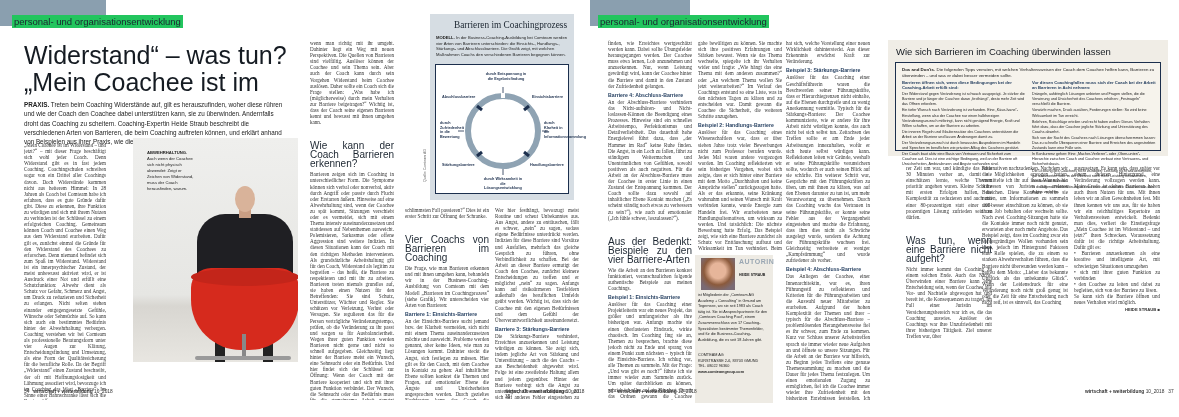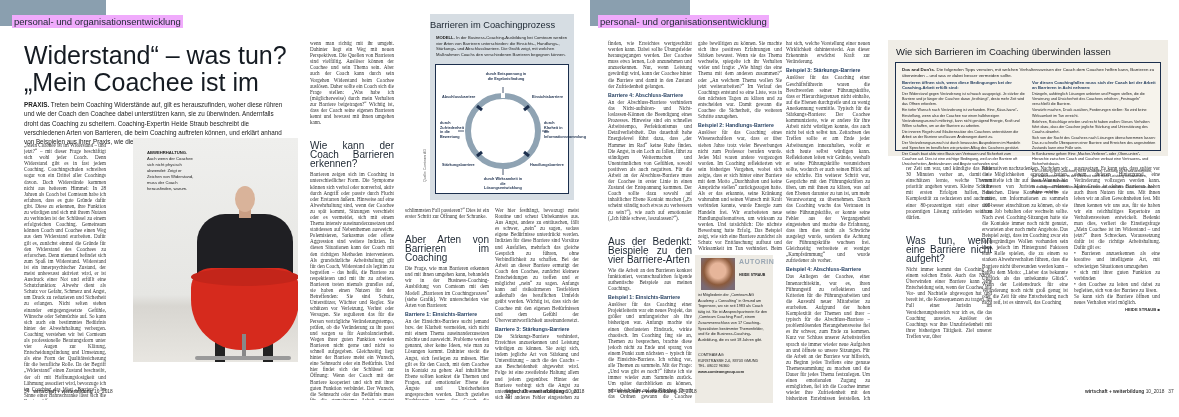--- a/index.html
+++ b/index.html
@@ -1,42 +1,42 @@
 <!DOCTYPE html>
 <html><head>
 <meta charset="utf-8">
 <style>
 *{box-sizing:border-box;margin:0;padding:0}
 body{width:1179px;height:417px;background:#fff;position:relative;overflow:hidden;font-family:"Liberation Serif",serif;color:#222}
 .spread{position:absolute;top:0;height:417px;background:#fff}
 .sp1{left:0;width:590px}
 .sp2{left:590px;width:589px}
 .tab-block{position:absolute;background:#8a9faf}
-.section-label{position:absolute;font-family:"Liberation Sans",sans-serif;font-size:9.5px;color:#1b2530;background:#f0abfc;padding:1px 2px}
+.section-label{position:absolute;font-family:"Liberation Sans",sans-serif;font-size:9.5px;color:#1b2530;background:#22c55e;padding:1px 2px}
 .title{position:absolute;font-family:"Liberation Sans",sans-serif;font-size:25px;line-height:27px;color:#151b22;font-weight:400}
 .lead{position:absolute;font-family:"Liberation Sans",sans-serif;font-size:6.3px;line-height:9.3px;color:#222}
 .lead b{font-weight:700}
 .col{position:absolute;font-size:5.1px;line-height:6.1px;color:#333;text-align:justify;overflow:hidden}
 .h2{font-family:"Liberation Sans",sans-serif;font-size:10px;line-height:9px;color:#1b2530;margin:16px 0 3px}
 .h3{font-family:"Liberation Sans",sans-serif;font-size:5.2px;color:#1f3a5c;font-weight:700;margin:3px 0 1px}
 .footer{position:absolute;font-family:"Liberation Sans",sans-serif;font-size:4.8px;color:#333}
 .footer b{font-weight:700}
 .photo{position:absolute;left:133px;top:138px;width:165px;height:224px;background:linear-gradient(#efefed,#e6e6e3 70%,#d8d6d1 75%,#e8e6e1);overflow:hidden}
 .caption{position:absolute;left:14px;top:12px;width:48px;font-family:"Liberation Sans",sans-serif;font-size:4.2px;line-height:6px;color:#222}
 .caption b{font-weight:700}
 .head{position:absolute;left:102px;top:48px;width:20px;height:26px;border-radius:50%;background:#d9b39a}
 .neck{position:absolute;left:106px;top:70px;width:12px;height:10px;background:#c99e84}
 .jacket{position:absolute;left:64px;top:76px;width:96px;height:82px;border-radius:28px 28px 6px 6px;background:#1f1f23}
 .chair{position:absolute;left:58px;top:130px;width:108px;height:82px;border-radius:20px 20px 50px 50px;background:#d62a1d}
 .chair-top{position:absolute;left:58px;top:130px;width:108px;height:18px;border-radius:50%;background:#c3251a}
 .leg{position:absolute;top:186px;width:10px;height:40px;background:#222}
 .pole{position:absolute;left:109px;top:196px;width:4px;height:24px;background:#888}
 .base{position:absolute;left:62px;top:218px;width:96px;height:4px;background:#9a9a9a;border-radius:2px}
 .box-diagram{position:absolute;left:430px;top:14px;width:144px;height:186px;background:#d6dde3}
-.box-diagram .btitle{position:absolute;left:0;top:6px;font-family:Liberation Sans, sans-serif;font-size:9.3px;color:#1b2530}
+.box-diagram .btitle{position:absolute;left:24px;top:6px;font-family:Liberation Serif, serif;font-size:9.3px;color:#1b2530}
 .box-diagram .bdesc{position:absolute;left:6px;top:21px;width:132px;font-family:"Liberation Sans",sans-serif;font-size:4.2px;line-height:5.6px;color:#222}
 .diagram-frame{position:absolute;left:5px;top:50px;width:134px;height:130px;background:#fff;border:1px solid #1c2f4d}
 .dlabel{position:absolute;font-family:"Liberation Sans",sans-serif;font-size:3.8px;line-height:4.6px;color:#1c2f4d;font-weight:700}
 .side-credit{position:absolute;left:423px;top:132px;font-family:"Liberation Sans",sans-serif;font-size:3.5px;color:#666;transform:rotate(-90deg);transform-origin:left top}
 .author-box{position:absolute;left:727px;top:255px;width:78px;height:148px;background:#eeebe4}
 .author-photo{position:absolute;left:6px;top:3px;width:34px;height:32px;background:radial-gradient(circle at 50% 40%,#e6b59a 30%,#8b5a3c 55%,#7a6a74 80%)}
 .author-label{position:absolute;left:44px;top:3px;font-family:"Liberation Sans",sans-serif;font-size:7px;font-weight:700;color:#9aa7b3;letter-spacing:.5px}
 .author-text{position:absolute;left:3px;font-family:"Liberation Sans",sans-serif;font-size:3.8px;line-height:5.6px;color:#222}
 .tips-box{position:absolute;left:888px;top:40px;width:280px;height:116px;background:#f0ede6}
 .tips-title{position:absolute;left:8px;top:6px;font-family:Liberation Sans, sans-serif;font-size:9.5px;color:#151b22}
@@ -89,21 +89,21 @@
   </div>
 
   <div class="col" style="left:310px;top:40px;width:84px;height:360px">
     <div>wenn man richtig mit ihr umgeht. Dahinter liegt ein Weg mit neuen Perspektiven. Die Quellen von Barrieren sind vielfältig. Auslöser können der Coachee und sein Thema sein. Aber auch der Coach kann durch sein Vorgehen Widerstand beim Coachee auslösen. Daher sollte ein Coach sich die Frage stellen: „Was habe ich (möglicherweise) durch mein Verhalten zur Barriere beigetragen?“ Wichtig ist, dass der Coach seine eigenen Barrieren kennt und bewusst mit ihnen umgehen kann.</div>
     <div class="h2">Wie kann der Coach Barrieren erkennen?</div>
     <div>Barrieren zeigen sich im Coaching in unterschiedlicher Form. Die Symptome können sich verbal oder nonverbal, aktiv durch Angriff oder passiv durch Flucht oder Erstarren äußern. Hinweise auf eine Abwehrhaltung sind, wenn der Coachee zu spät kommt, Sitzungen verschiebt oder es vermeidet, sich mit einem Thema intensiv auseinanderzusetzen und stattdessen auf Nebenthemen ausweicht. Polemisieren, Sarkasmus oder offene Aggression sind weitere Indizien. In diesen Situationen kann der Coach mit den richtigen Methoden intervenieren. Als grundsätzliche Arbeitshaltung gilt für den Coach, Widerstand als legitim zu begreifen – das heißt, die Barriere zu respektieren und mit ihr zu arbeiten. Barrieren treten niemals grundlos auf, sie haben einen Nutzen für den Betreffenden: Sie sind Schutz, Unterstützer, Wächter und Regler. Sie schützen vor Verletzung, Verlust oder Versagen. Sie regulieren das für die Person verträgliche Veränderungstempo, prüfen, ob die Veränderung zu ihr passt und sorgen so für Ausbalanciertheit. Wegen ihrer guten Funktion werden Barrieren nicht gerne und nicht so schnell aufgegeben. Gleichzeitig liegt hinter der Barriere meist ein Wunsch, eine Sehnsucht oder ein Bedürfnis. Und hier findet sich der Schlüssel zur Öffnung: Wenn der Coach mit der Barriere kooperiert und sich mit ihrer guten Funktion verbündet. Der Wunsch, die Sehnsucht oder das Bedürfnis muss für die gemeinsame Arbeit genutzt werden. Hilfreich ist, sich die neue Wirklichkeit vorzustellen und Bedenken auszusprechen: „Was könnte im</div>
   </div>
 
   <div class="col" style="left:405px;top:207px;width:84px;height:193px">
     <div>schlimmsten Fall passieren?“ Dies ist ein erster Schritt zur Öffnung der Schranke.</div>
-    <div class="h2">Aber Arten von Barrieren im Coaching</div>
+    <div class="h2">Vier Coachs von Barrieren im Coaching</div>
     <div>Die Frage, wie man Barrieren erkennen und mit ihnen umgehen kann, behandeln wir in der Business-Coaching-Ausbildung von Comteam mit dem Modell „Barrieren im Coachingprozess“ (siehe Grafik). Wir unterscheiden vier Arten von Barrieren:</div>
     <div class="h3">Barriere 1: Einsichts-Barriere</div>
     <div>An der Einsichts-Barriere sucht jemand bzw. der Klarheit vermeiden, sich nicht mit einem Thema auseinanderzusetzen möchte und ausweicht. Probleme werden genannt, aber keine Ideen, wie man zu Lösungen kommt. Dahinter steckt die Angst, sich festlegen zu müssen. Hier gilt es für den Coach, mit dem Coachee in Kontakt zu gehen: Auf inhaltlicher Ebene sollten konkret die Themen und Fragen, auf emotionaler Ebene die Ängste und Unsicherheiten angesprochen werden. Durch gezieltes Nachfragen kann der Coach die Situation konkretisieren. Ziel ist es, für Klarheit zu sorgen und Wege zu erschließen.</div>
 
   </div>
 
   <div class="col" style="left:495px;top:207px;width:84px;height:193px">
     <div>Wer hier festhängt, bevorzugt meist Routine und scheut Unbekanntes aus. Aus Angst, andere zu enttäuschen, fällt es schwer, „nein“ zu sagen, sodass eigene Bedürfnisse unterdrückt werden. Indizien für diese Barriere sind Vorsätze und Ausfallen, mehrfach das gleiche Gespräch zu führen, ohne Verbindlichkeit zu schaffen. Bei der Arbeit an dieser Barriere ermutigt der Coach den Coachee, zunächst kleinere Entscheidungen zu treffen und er möglichst „nein“ zu sagen. Anfangs kann auf risikoärmeren Testfeldern außerhalb des beruflichen Umfelds geübt werden. Wichtig ist, dass sich der Coachee mit den eigenen Bedürfnissen und dem Gefühl der Überverantwortlichkeit auseinandersetzt.</div>
     <div class="h3">Barriere 3: Stärkungs-Barriere</div>
     <div>Die Stärkungs-Barriere verhindert, Erreichtes anzuerkennen und Leistung würdigen zu können. Sie zeigt sich, indem jegliche Art von Stärkung und Unterstützung – auch die des Coachs – aus Bescheidenheit abgewehrt wird. Folge ist eine zweifelnde Haltung allem und jedem gegenüber. Hinter der Barriere verbirgt sich die Angst zu unterliegen, Grenzen akzeptieren und sich auf anderes Fehler eingestehen zu müssen. Damit sich die Barriere öffnen kann, müssen Coach und Coachee einen Weg</div>

